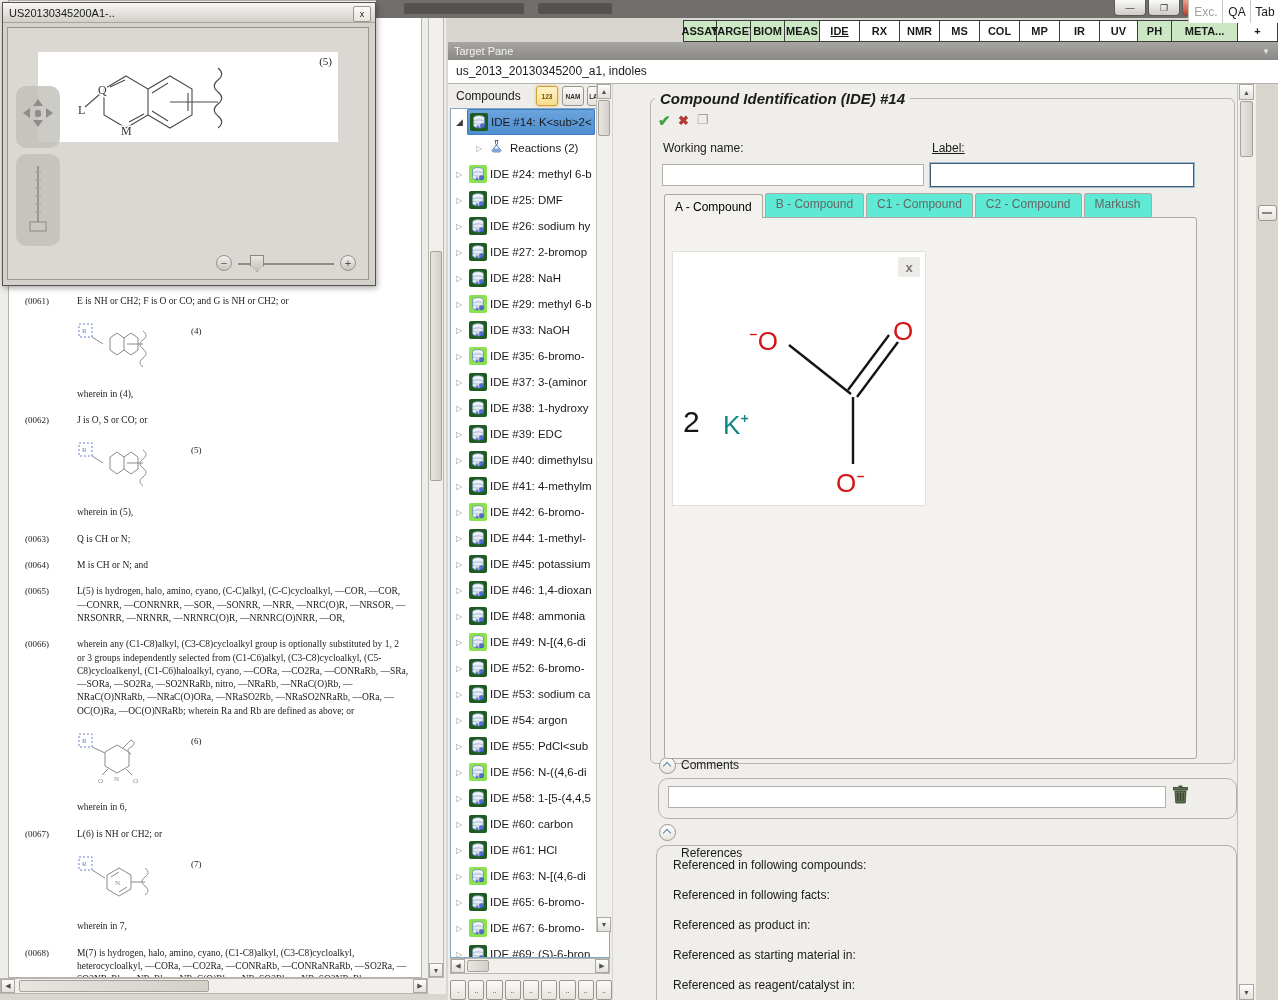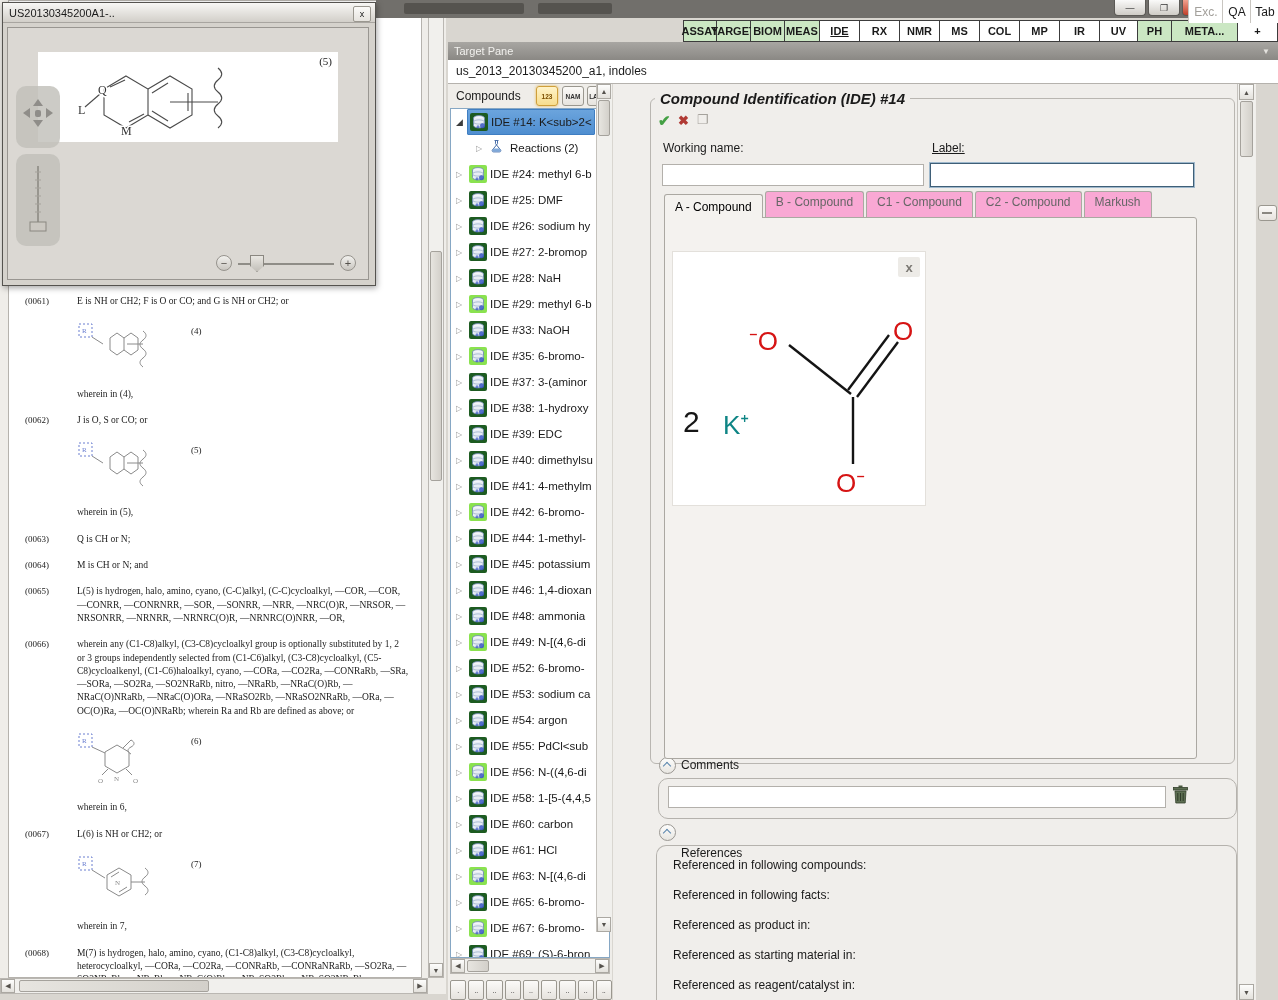--- a/index.html
+++ b/index.html
@@ -105,23 +105,23 @@
 
   
   #rightpane{left:613px;top:84px;width:643px;height:916px;background:#f0eeeb;}
   #formgroup{left:650px;top:98px;width:583px;height:664px;border:1px solid #b9b6b1;border-radius:6px;}
   #det-title{left:655px;top:90px;background:#f0eeeb;padding:0 5px;font:bold italic 15px "Liberation Sans",sans-serif;}
   #act-check{left:658px;top:112px;font-size:15px;color:#44a044;font-weight:bold;}
   #act-x{left:678px;top:113px;font-size:13px;color:#b03a34;font-weight:bold;}
   #act-copy{left:697px;top:112px;font-size:13px;color:#a5a29c;}
   #in-working{left:662px;top:164px;width:262px;height:22px;}
   #in-label{left:930px;top:163px;width:264px;height:24px;}
-  #dtabs{left:664px;top:194px;height:24px;display:flex;align-items:flex-end;}
+  #dtabs{left:664px;top:194px;height:24px;display:flex;align-items:center;}
   .dtab{box-sizing:border-box;border:1px solid #aba8a2;border-bottom:none;border-radius:3px 3px 0 0;
-        background:#f9a8d4;color:#666;padding:3px 10px 2px;font-size:12px;height:27px;margin-right:2px;white-space:nowrap;}
+        background:#5eead4;color:#666;padding:3px 10px 2px;font-size:12px;height:27px;margin-right:2px;white-space:nowrap;}
   .dtab.active{background:#f4f2ef;color:#000;height:24px;position:relative;z-index:3;padding-top:5px;}
   #tabcontent{left:664px;top:217px;width:531px;height:540px;border:1px solid #aba8a2;background:#f4f2ef;border-radius:0 3px 3px 3px;z-index:2;}
   #lbl-structure{left:673px;top:231px;}
   #trash1{left:1167px;top:230px;}
   #canvas{left:672px;top:251px;width:252px;height:253px;background:#fff;border:1px solid #e3e0db;z-index:2;}
   #canvas-close{left:898px;top:257px;width:22px;height:20px;background:#edebe7;color:#7b7873;font:bold 13px "Liberation Sans",sans-serif;
                 display:flex;align-items:center;justify-content:center;z-index:3;border-radius:2px;}
   #prophgrp{left:928px;top:244px;width:237px;height:77px;border:1px solid #c9c6c1;border-radius:3px;}
   #chk-proph{left:934px;top:251px;width:12px;height:12px;background:#fff;border:1px solid #8a8780;}
   #lbl-proph{left:953px;top:250px;}

